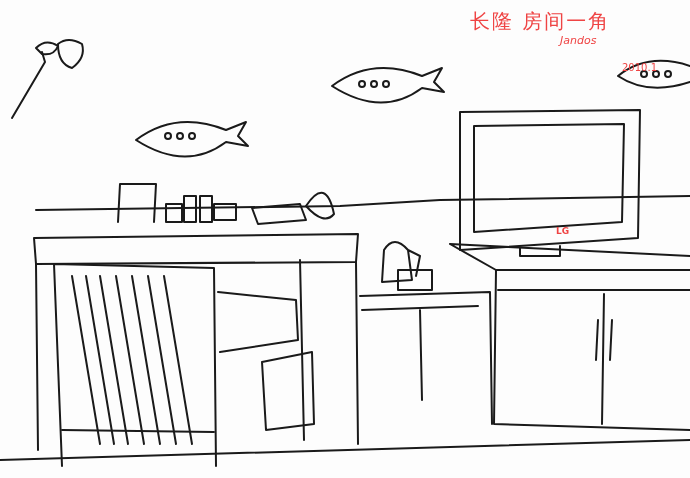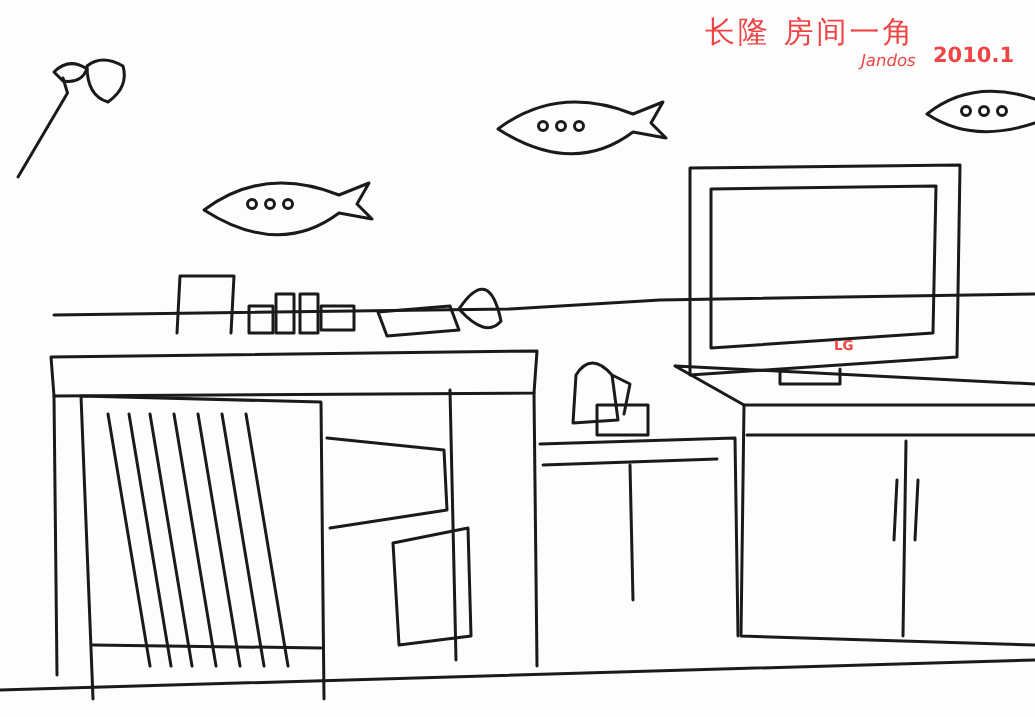--- a/index.html
+++ b/index.html
@@ -1,22 +1,22 @@
 <!DOCTYPE html>
 <html><head>
 <meta charset="utf-8">
 <style>
   html, body { margin: 0; padding: 0; background: #fff; }
   body { width: 690px; height: 478px; overflow: hidden; font-family: "DejaVu Sans", sans-serif; }
   .canvas { position: relative; width: 690px; height: 478px; background: #fdfdfd; }
   svg { position: absolute; left: 0; top: 0; }
   .caption { position: absolute; color: #ef4444; font-family: "DejaVu Sans", sans-serif; }
   .title { left: 470px; top: 8px; font-size: 20px; letter-spacing: 2px; }
-  .sig { left: 574px; top: 34px; font-size: 11px; font-style: italic; }
-  .date { left: 622px; top: 29px; font-size: 14px; font-weight: bold; }
+  .sig { left: 560px; top: 34px; font-size: 11px; font-style: italic; }
+  .date { left: 622px; top: 62px; font-size: 10px; }
   .lg { left: 556px; top: 226px; font-size: 9px; font-weight: bold; }
 </style>
 </head>
 <body>
 
 <div class="canvas">
   <svg width="690" height="478" viewBox="0 0 690 478" fill="none" stroke="#1a1a1a" stroke-width="2" stroke-linecap="round" stroke-linejoin="round">
 
     <g>
       <path d="M12 118 L45 62 L42 52"></path>

